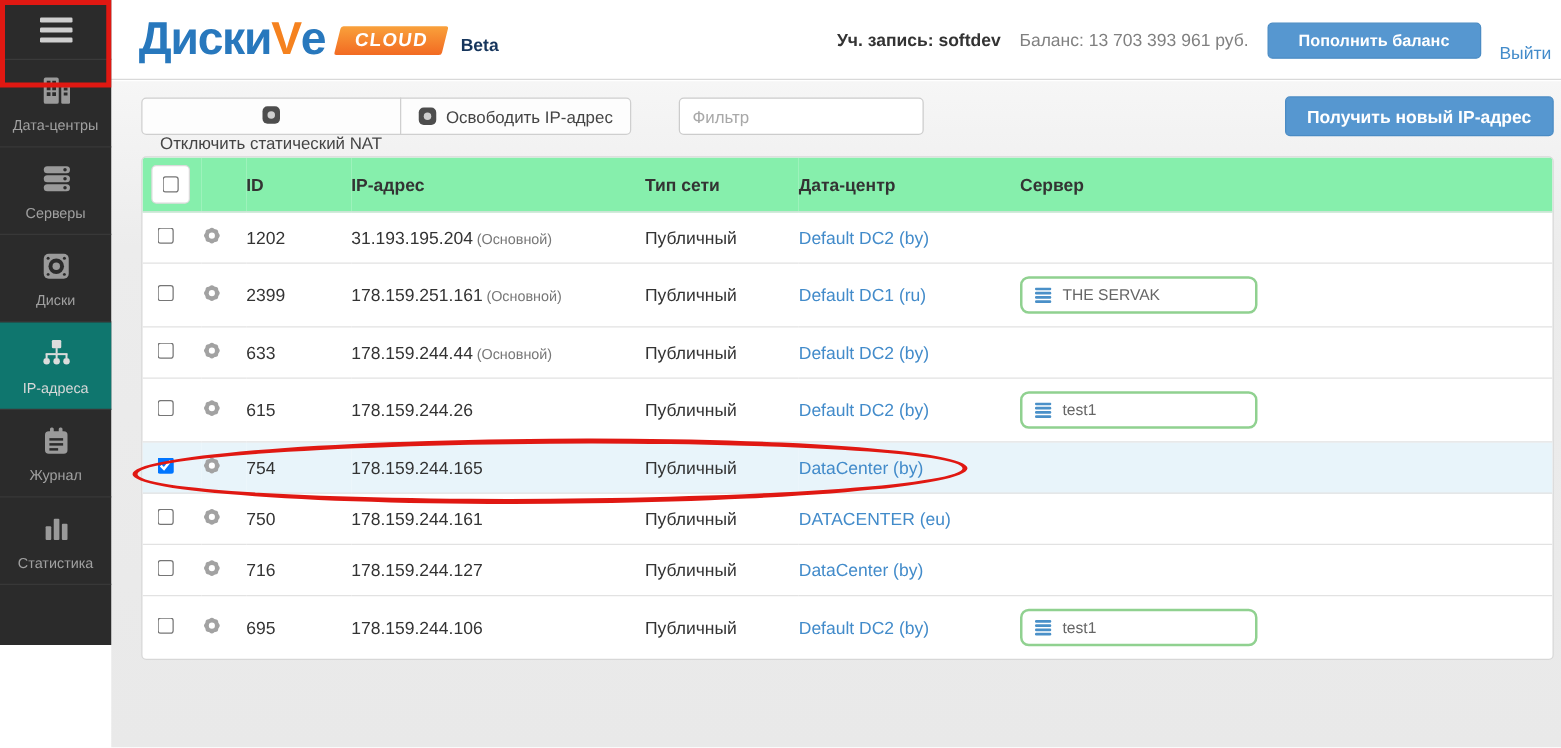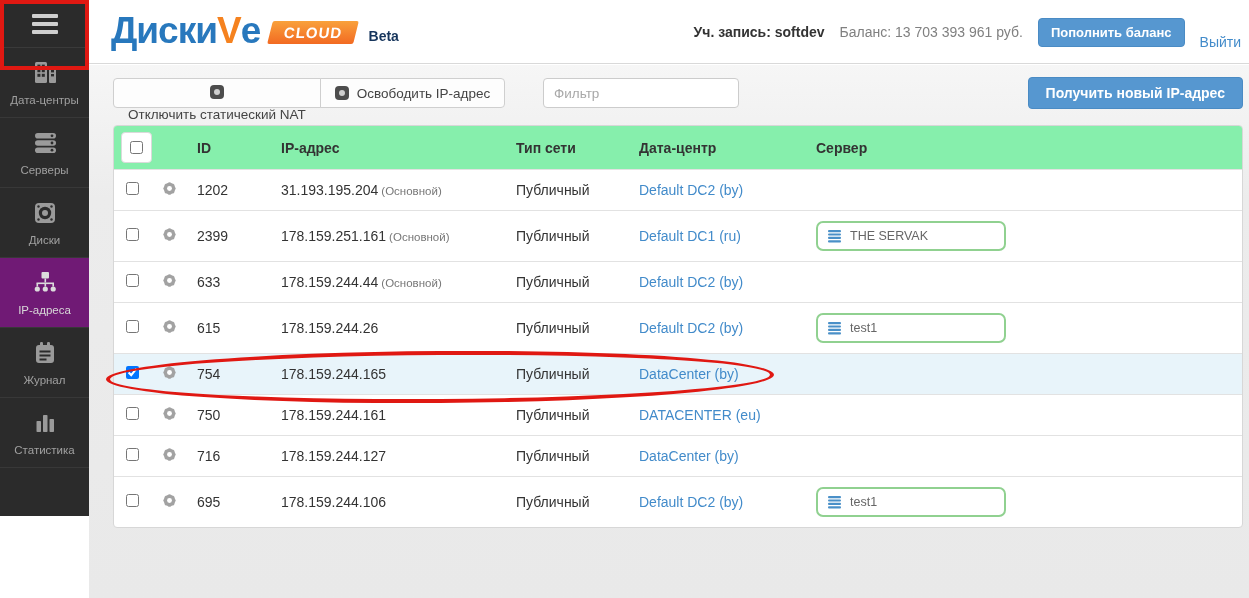--- a/index.html
+++ b/index.html
@@ -5,36 +5,36 @@
   * { box-sizing: border-box; margin: 0; padding: 0; }
   html,body { width:1249px; height:598px; font-family:"Liberation Sans",sans-serif; background:#fff; overflow:hidden; }
   body { position:relative; }
 
   
   .sidebar { position:absolute; left:0; top:0; width:89px; height:516px; background:#2b2b2b; z-index:2; }
   .burger { height:48px; display:flex; flex-direction:column; align-items:center; justify-content:center; gap:4px; cursor:pointer; border-bottom:1px solid #3a3a3a; }
   .burger span { width:26px; height:4px; background:#cfcfcf; border-radius:1px; }
   .side-item { height:70px; display:flex; flex-direction:column; align-items:center; justify-content:center; gap:5px; border-bottom:1px solid #383838; color:#a0a0a0; font-size:11.5px; cursor:pointer; }
   .side-item svg { fill:#9a9a9a; }
-  .side-item.active { background:#701a75; color:#d8d8d8; }
+  .side-item.active { background:#0f766e; color:#d8d8d8; }
   .side-item.active svg { fill:#dcdcdc; }
 
   
   .header { position:absolute; left:89px; top:0; width:1160px; height:64px; background:#fff; border-bottom:1px solid #d9d9d9; z-index:1; }
   .logo { position:absolute; left:22px; top:11px; display:flex; align-items:flex-end; }
   .logo-word { font-size:37px; font-weight:bold; letter-spacing:-1px; line-height:40px; }
   .logo-blue { color:#2878bd; }
   .logo-orange { color:#f5821f; }
   .cloud-badge { display:inline-block; margin:0 0 7px 10px; padding:3px 14px; background:linear-gradient(180deg,#f9a13b,#f26a22); color:#fff; font-weight:bold; font-size:15px; letter-spacing:1px; transform:skewX(-14deg); border-radius:2px; }
   .cloud-badge span { display:inline-block; transform:skewX(7deg); }
   .beta { margin:0 0 7px 12px; font-size:14px; font-weight:bold; color:#16355c; }
   .account { position:absolute; right:8px; top:0; height:64px; display:flex; align-items:center; gap:15px; font-size:14px; }
   .acct-label { font-weight:bold; color:#333; }
   .balance { color:#808080; }
-  .btn-blue { background:#5697d0; border:1px solid #4a8bc4; color:#fff; font-weight:bold; font-size:13px; padding:6px 12px; border-radius:4px; cursor:pointer; font-family:"Liberation Sans",sans-serif; }
+  .btn-blue { background:#5697d0; border:1px solid #4a8bc4; color:#fff; font-weight:bold; font-size:13px; padding:6px 24px; border-radius:4px; cursor:pointer; font-family:"Liberation Sans",sans-serif; }
   .logout { color:#428bca; text-decoration:none; font-size:14px;margin-top:20px; }
 
   
   .content { position:absolute; left:89px; top:65px; width:1160px; height:533px; background:linear-gradient(180deg,#f6f6f6 0%,#ececec 25%,#e9e9e9 100%); }
 
   .btn-group { position:absolute; left:24px; top:13px; display:flex; }
   .btn-white { display:flex; align-items:center; gap:8px; background:#fdfdfd; border:1px solid #cfcfcf; color:#444; font-size:13.5px; padding:6px 14px; cursor:pointer; font-family:"Liberation Sans",sans-serif; height:30px; }
   .btn-white:first-child { border-radius:4px 0 0 4px;flex-direction:column; }
   .btn-white:last-child { border-radius:0 4px 4px 0; margin-left:-1px; }
   .cam-icon { width:14px; height:14px; background:#4d4d4d; border-radius:4px; position:relative; flex:0 0 auto; }

